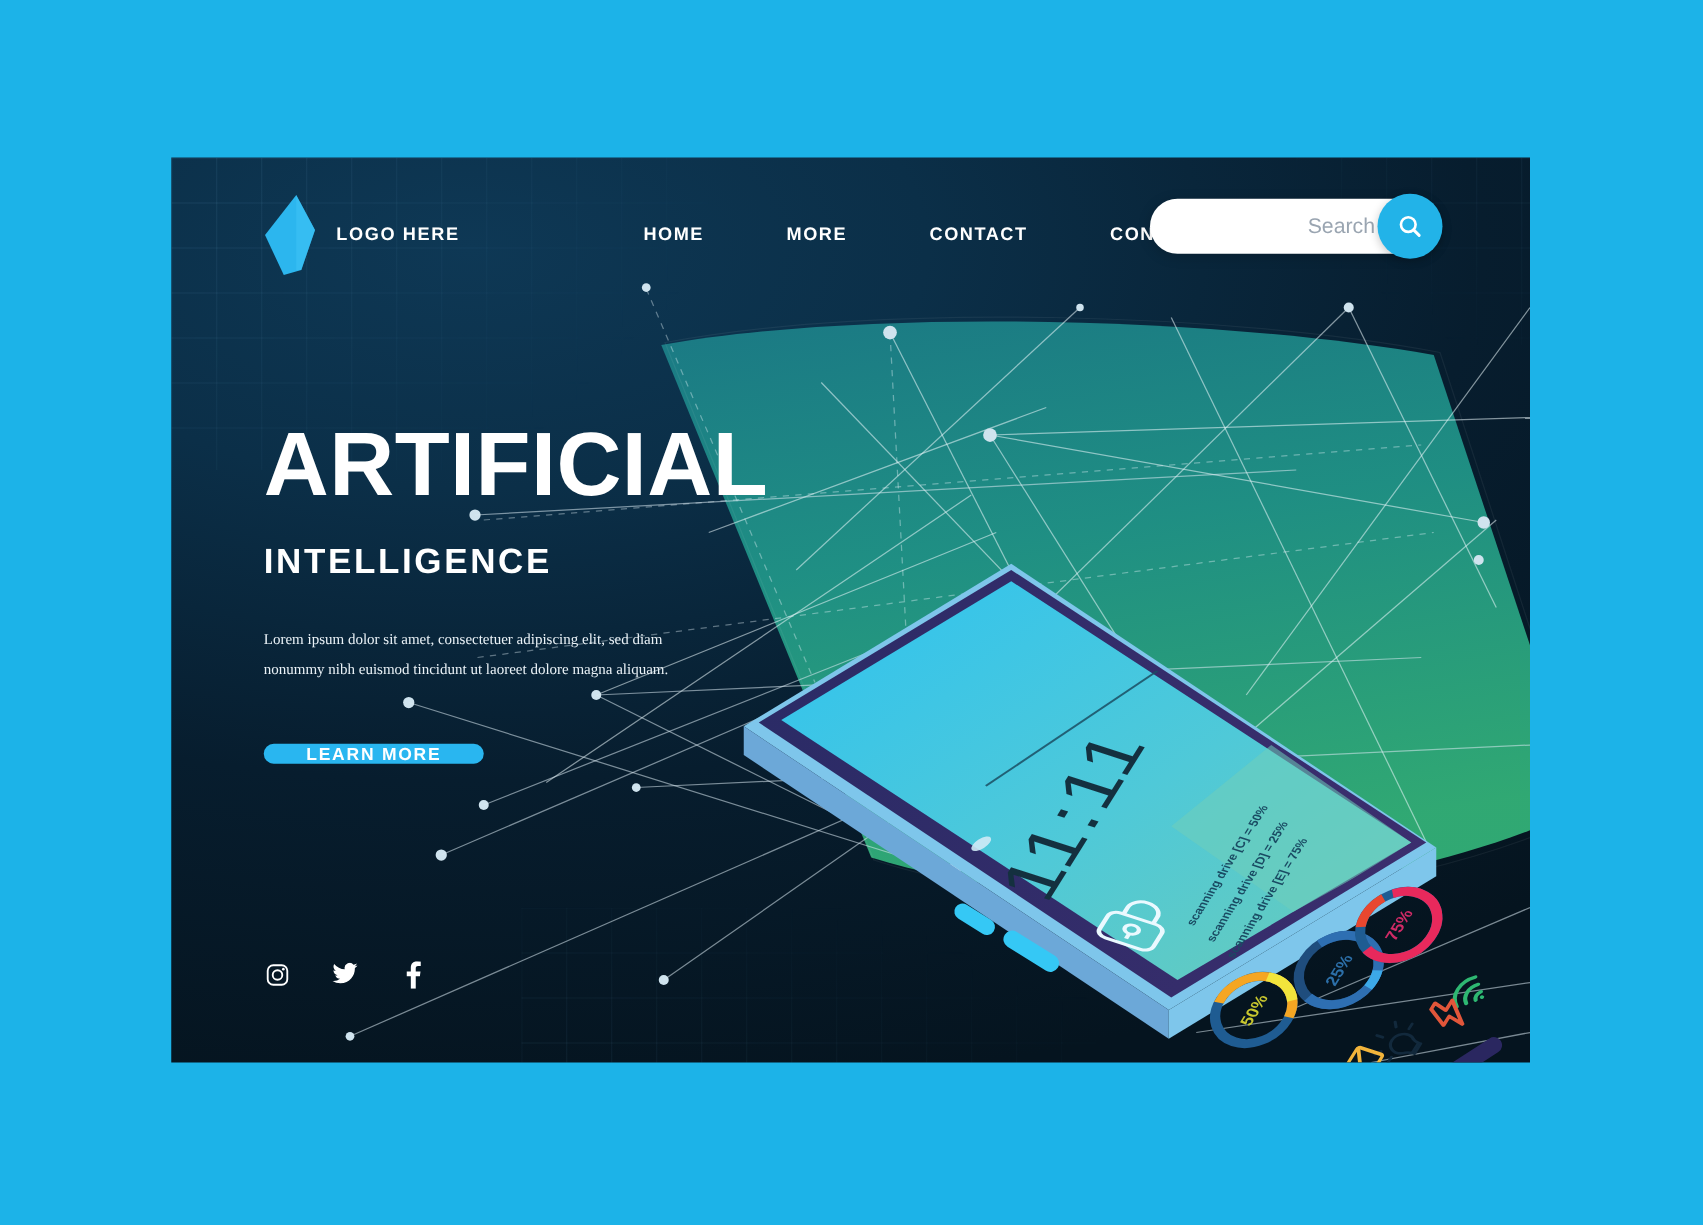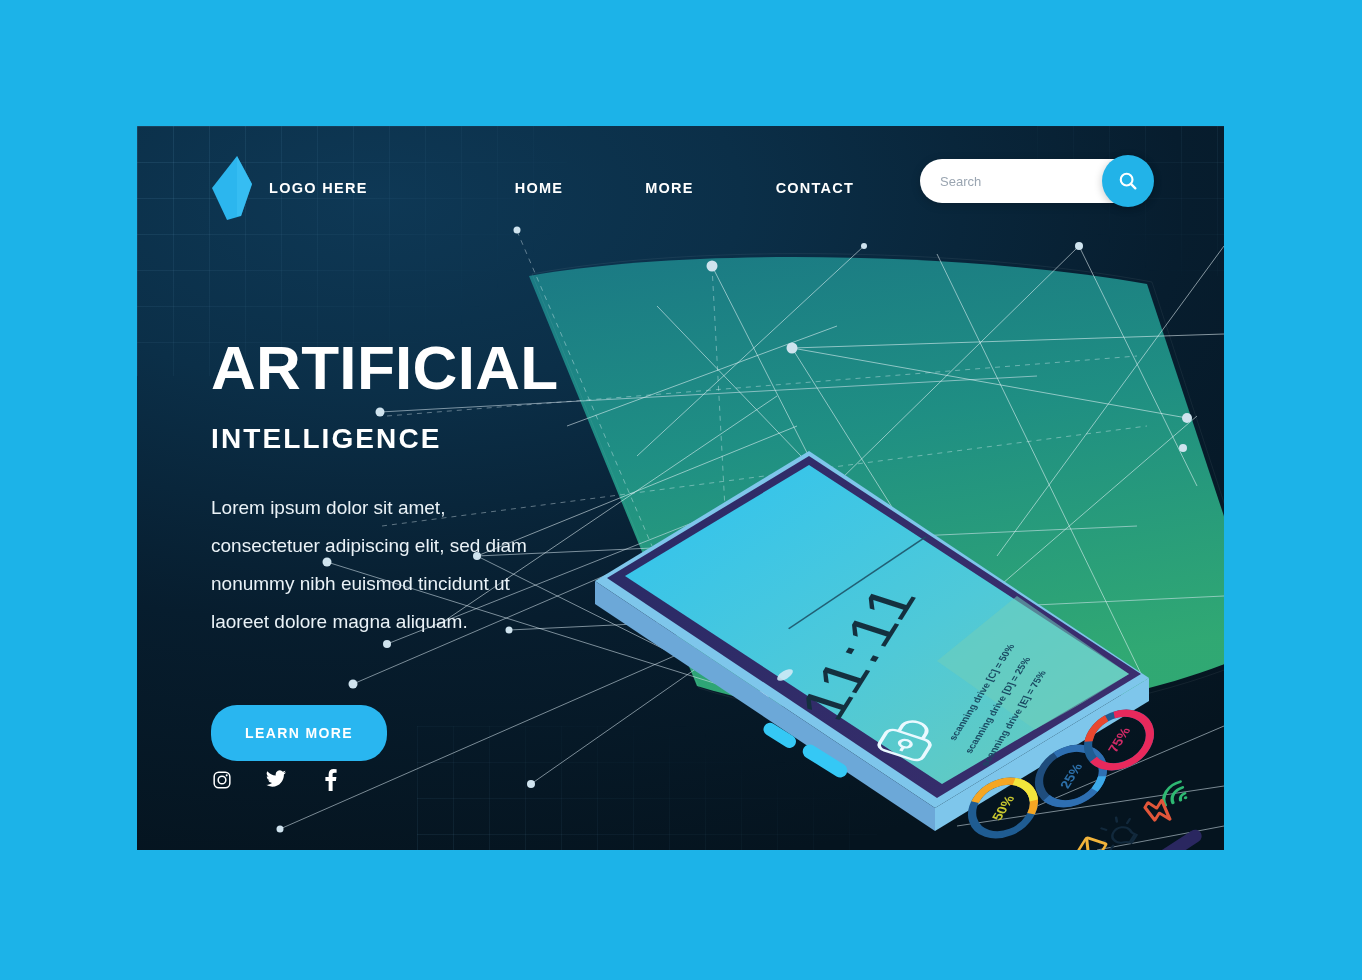--- a/index.html
+++ b/index.html
@@ -41,69 +41,69 @@
   
   .header{
     position:absolute; left:0; top:0; width:100%; height:124px;
     display:flex; align-items:center; z-index:40;
   }
   .brand{ display:flex; align-items:center; gap:16px; margin-left:74px; }
   .logo-mark{ width:42px; height:68px; }
   .brand-name{
     color:#fff; font-weight:bold; font-size:14.5px; letter-spacing:.09em;
   }
-  .nav{ display:flex; align-items:center; gap:16px; margin-left:114px; }
+  .nav{ display:flex; align-items:center; gap:0; margin-left:114px; }
   .nav a{
     color:#fff; text-decoration:none; font-weight:bold;
     font-size:14.5px; letter-spacing:.085em; padding:0 33px;
   }
   .search-wrap{
     position:absolute; right:72px; top:33px;
     width:232px; height:44px;
   }
   .search-box{
     position:absolute; inset:0;
     background:#fff; border-radius:22px;
     display:flex; align-items:center;
     box-shadow:0 2px 10px rgba(0,0,0,.18);
   }
   .search-input{
     border:0; outline:0; background:transparent;
     font-family:"Liberation Sans", sans-serif;
-    font-size:13px; color:#3c4856;
-    margin-left:20px; width:160px;
+    font-size:17px; color:#3c4856;
+    margin-left:20px; width:160px;text-align:right;
   }
   .search-input::placeholder{ color:#9aa5b1; }
   .search-btn{
     position:absolute; right:-2px; top:-4px;
     width:52px; height:52px; border-radius:50%;
     background:#22B3E8; border:0; cursor:pointer;
     display:flex; align-items:center; justify-content:center;
     box-shadow:0 2px 8px rgba(0,0,0,.22);
   }
 
   
   .hero{ position:absolute; left:74px; top:210px; width:420px; z-index:35; }
   .h1{
-    color:#fff; font-weight:bold; font-size:62px; line-height:1.02;
+    color:#fff; font-weight:bold; font-size:72px; line-height:1.02;
     letter-spacing:.005em;
   }
   .h2{
     color:#fff; font-weight:bold; font-size:28px; letter-spacing:.075em;
     margin-top:24px;
   }
   .lede{
-    color:#eaf2f7; font-size:19px; line-height:2.0; margin-top:34px; width:348px;
+    color:#eaf2f7; font-size:12px; line-height:2.0; margin-top:34px; width:348px;font-family:Liberation Serif, serif;
   }
   .cta{
-    margin-top:64px; display:inline-block;
+    margin-top:48px; display:inline-block;
     background:#29B6F0; color:#fff; border:0; cursor:pointer;
     font-family:"Liberation Sans", sans-serif;
     font-weight:bold; font-size:14px; letter-spacing:.1em;
-    padding:20px 34px; border-radius:26px;
+    padding:0 34px; border-radius:26px;
   }
   .socials{ position:absolute; left:74px; top:643px; display:flex; gap:32px; z-index:35; }
   .socials span{ display:flex; width:22px; height:22px; align-items:center; justify-content:center; cursor:pointer; }
 </style>
 </head>
 <body>
 
 <div id="stage">
   <div class="card">
 

